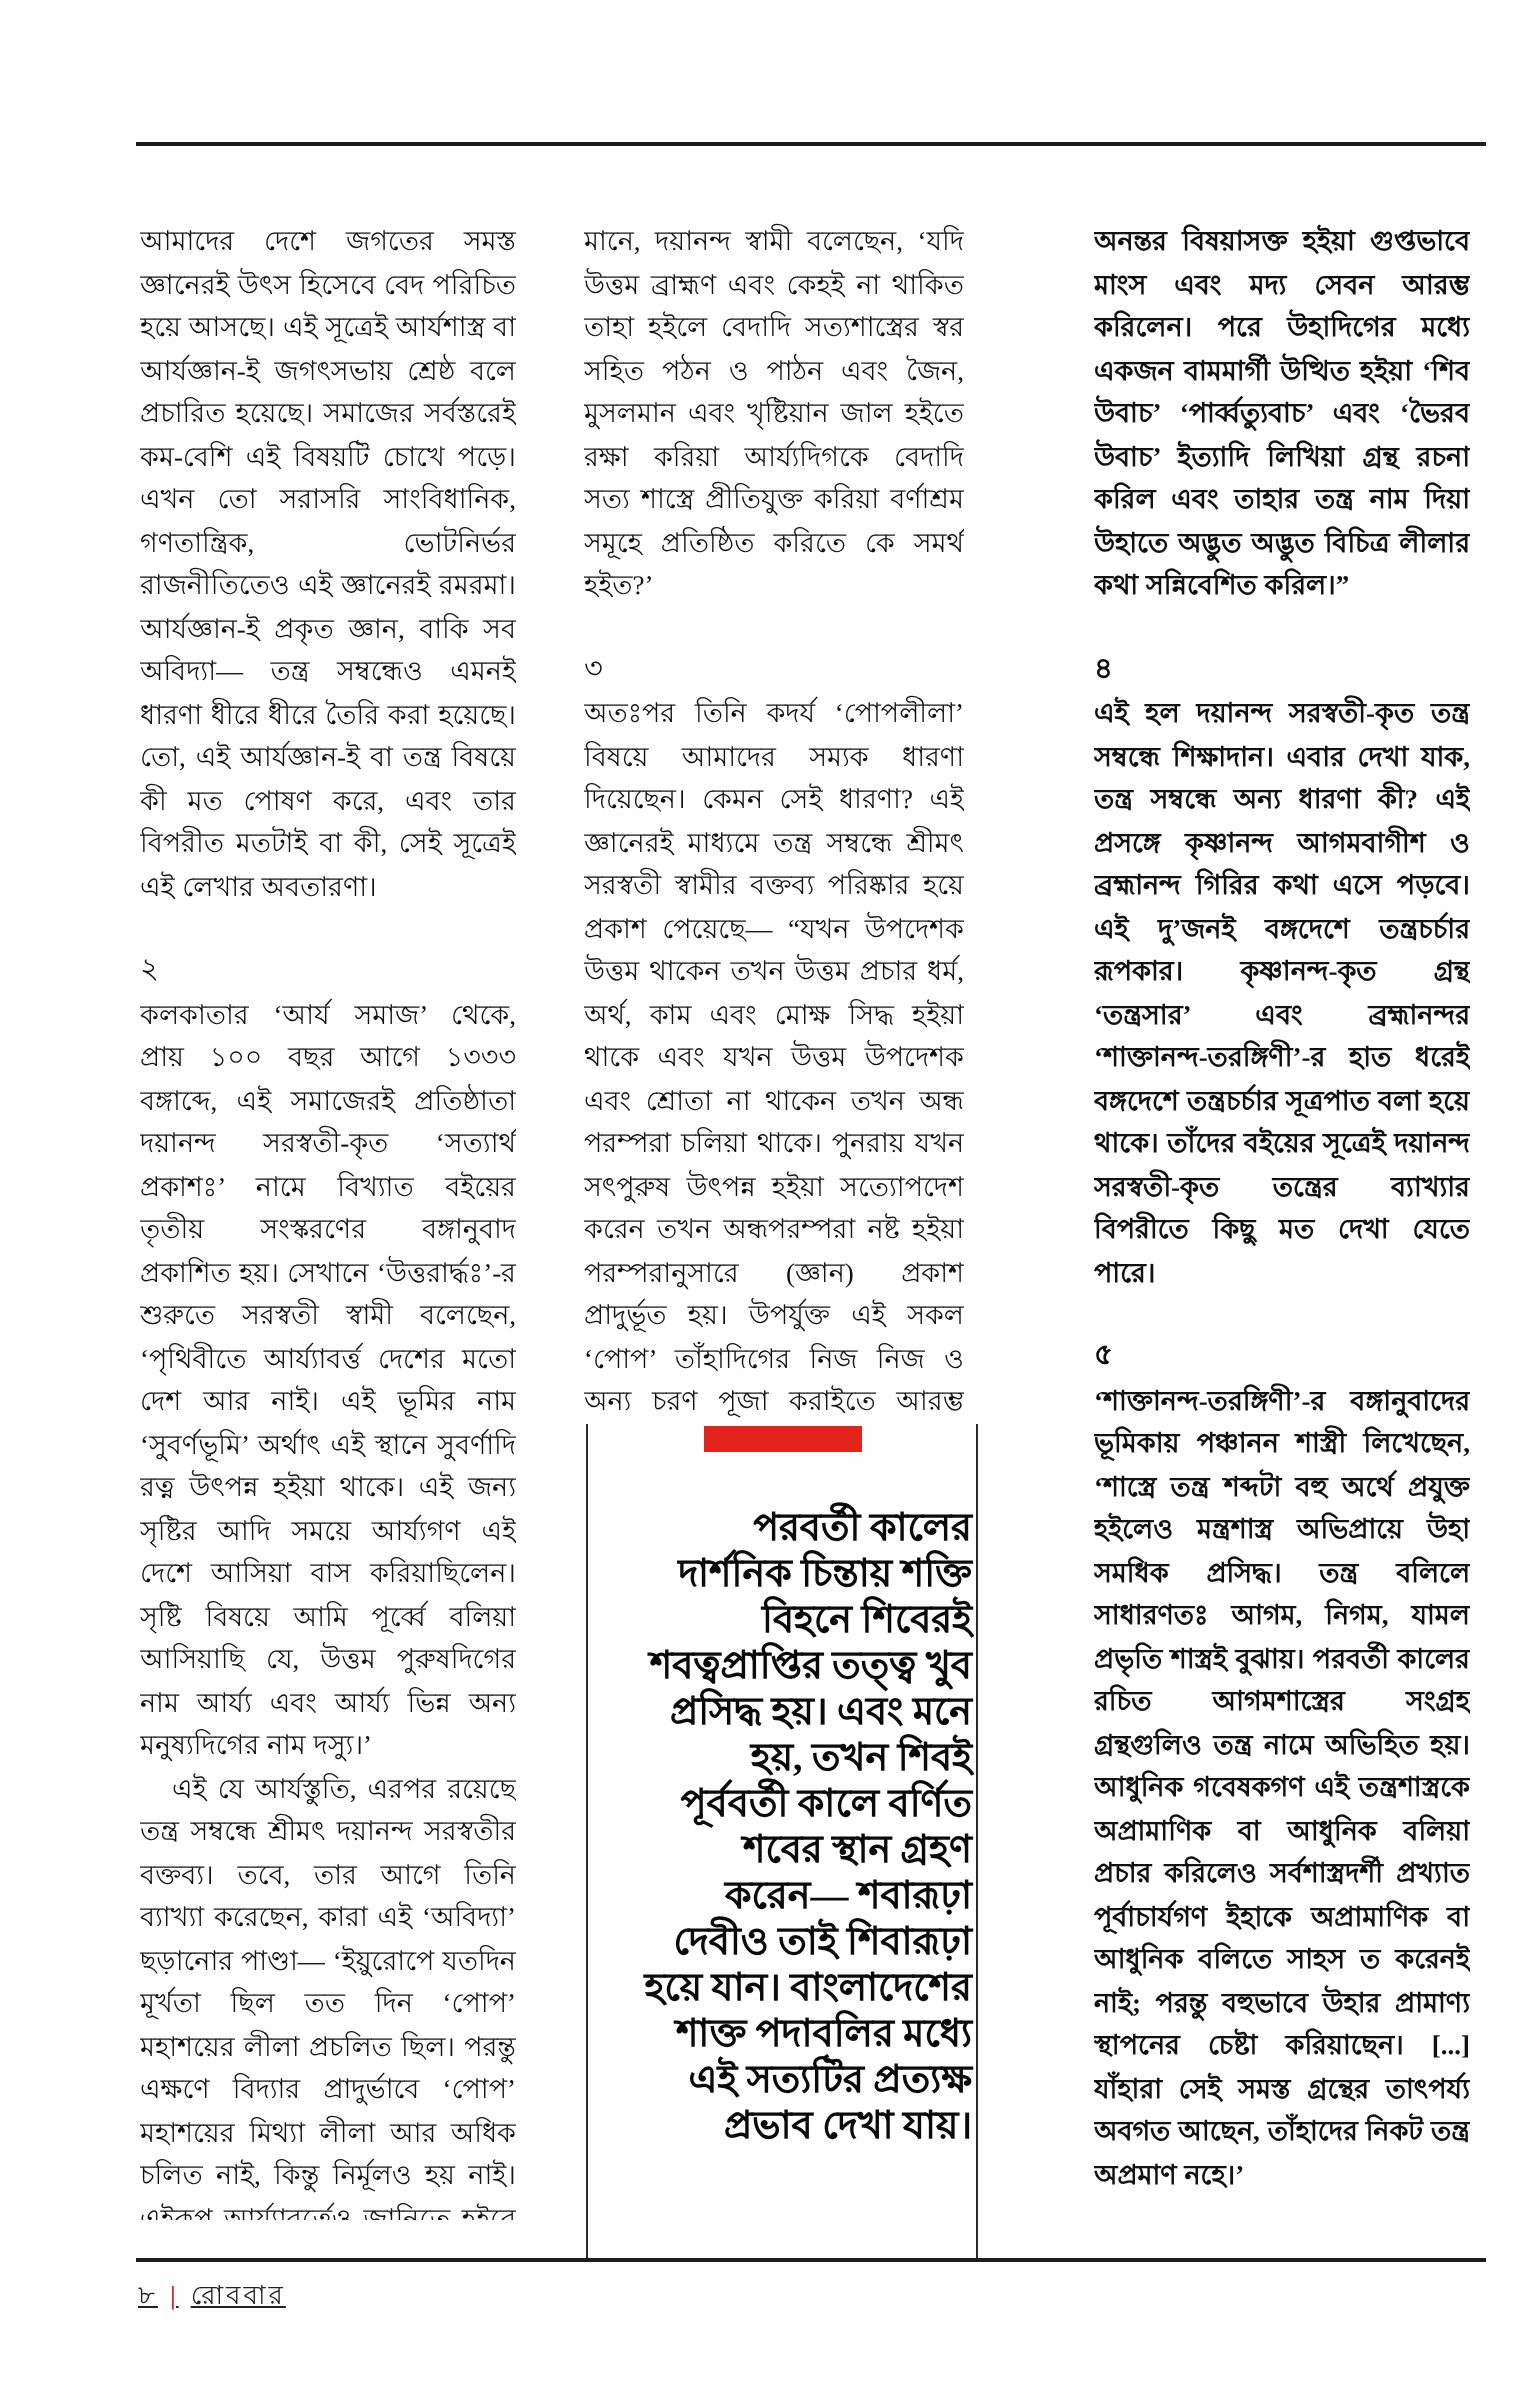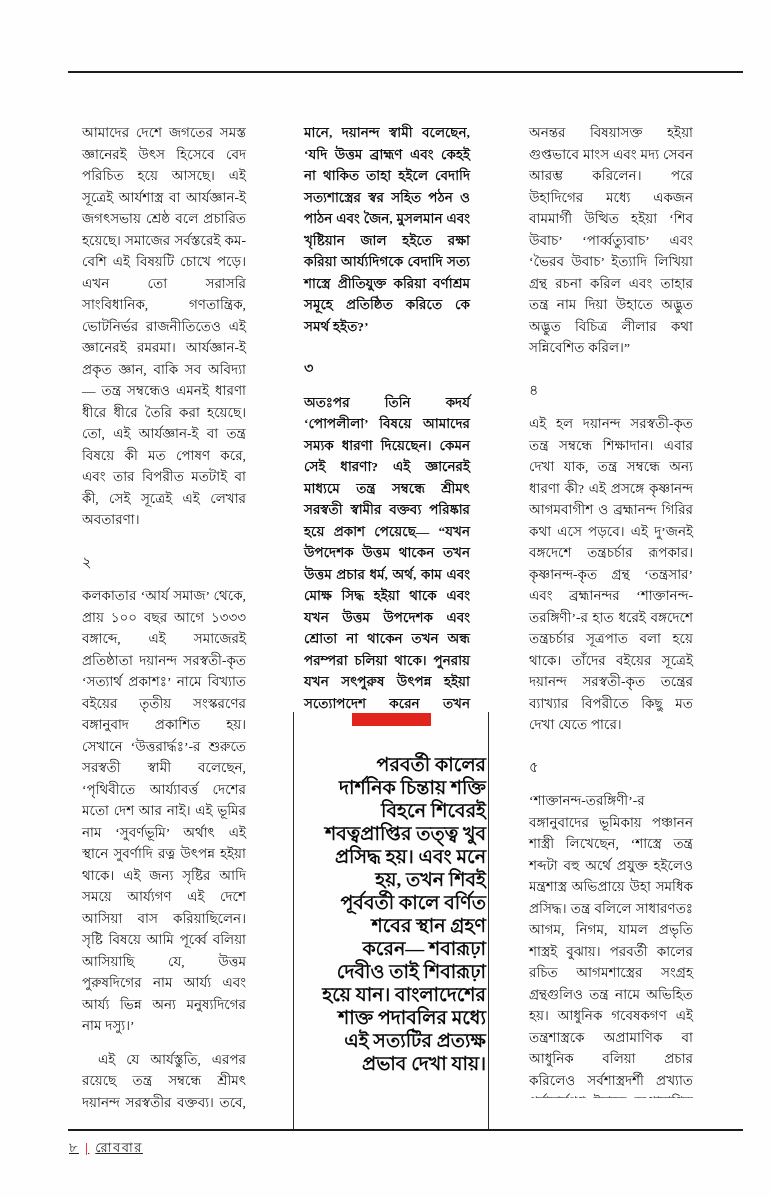--- a/index.html
+++ b/index.html
@@ -10,23 +10,23 @@
   }
   .rule-top   { position:absolute; left:68px; top:71px;  width:675px; height:2px;   background:#1c1c1c; }
   .rule-bottom{ position:absolute; left:68px; top:1129px; width:675px; height:1.5px; background:#1c1c1c; }
 
   .col {
     position:absolute; top:110px; text-align:justify;
     font-size:13.5px; line-height:21.5px; overflow:hidden;
     word-spacing:0.5px;
   }
   #col1 { left:70px;  width:188px; height:1000px; }
-  #col2 { left:292px; width:190px; height:600px;font-weight:bold;  }
-  #col3 { left:517px; width:188px; height:988px;  }
-  .col p { margin:12px; }
+  #col2 { left:292px; width:190px; height:600px;  }
+  #col3 { left:547px; width:188px; height:988px;font-weight:bold;  }
+  .col p { margin:0; }
   .col p.indent { text-indent:16px; }
   .col p.section-num { margin-top:21px; font-size:14.5px; text-align:left; }
 
   .vrule { position:absolute; top:712px; height:418px; width:1px; background:#2a2a2a; }
   .vrule-left  { left:293px; }
   .vrule-right { left:488px; }
 
   .pullquote {
     position:absolute; left:294px; top:713px; width:194px; height:533px;
     text-align:right;

